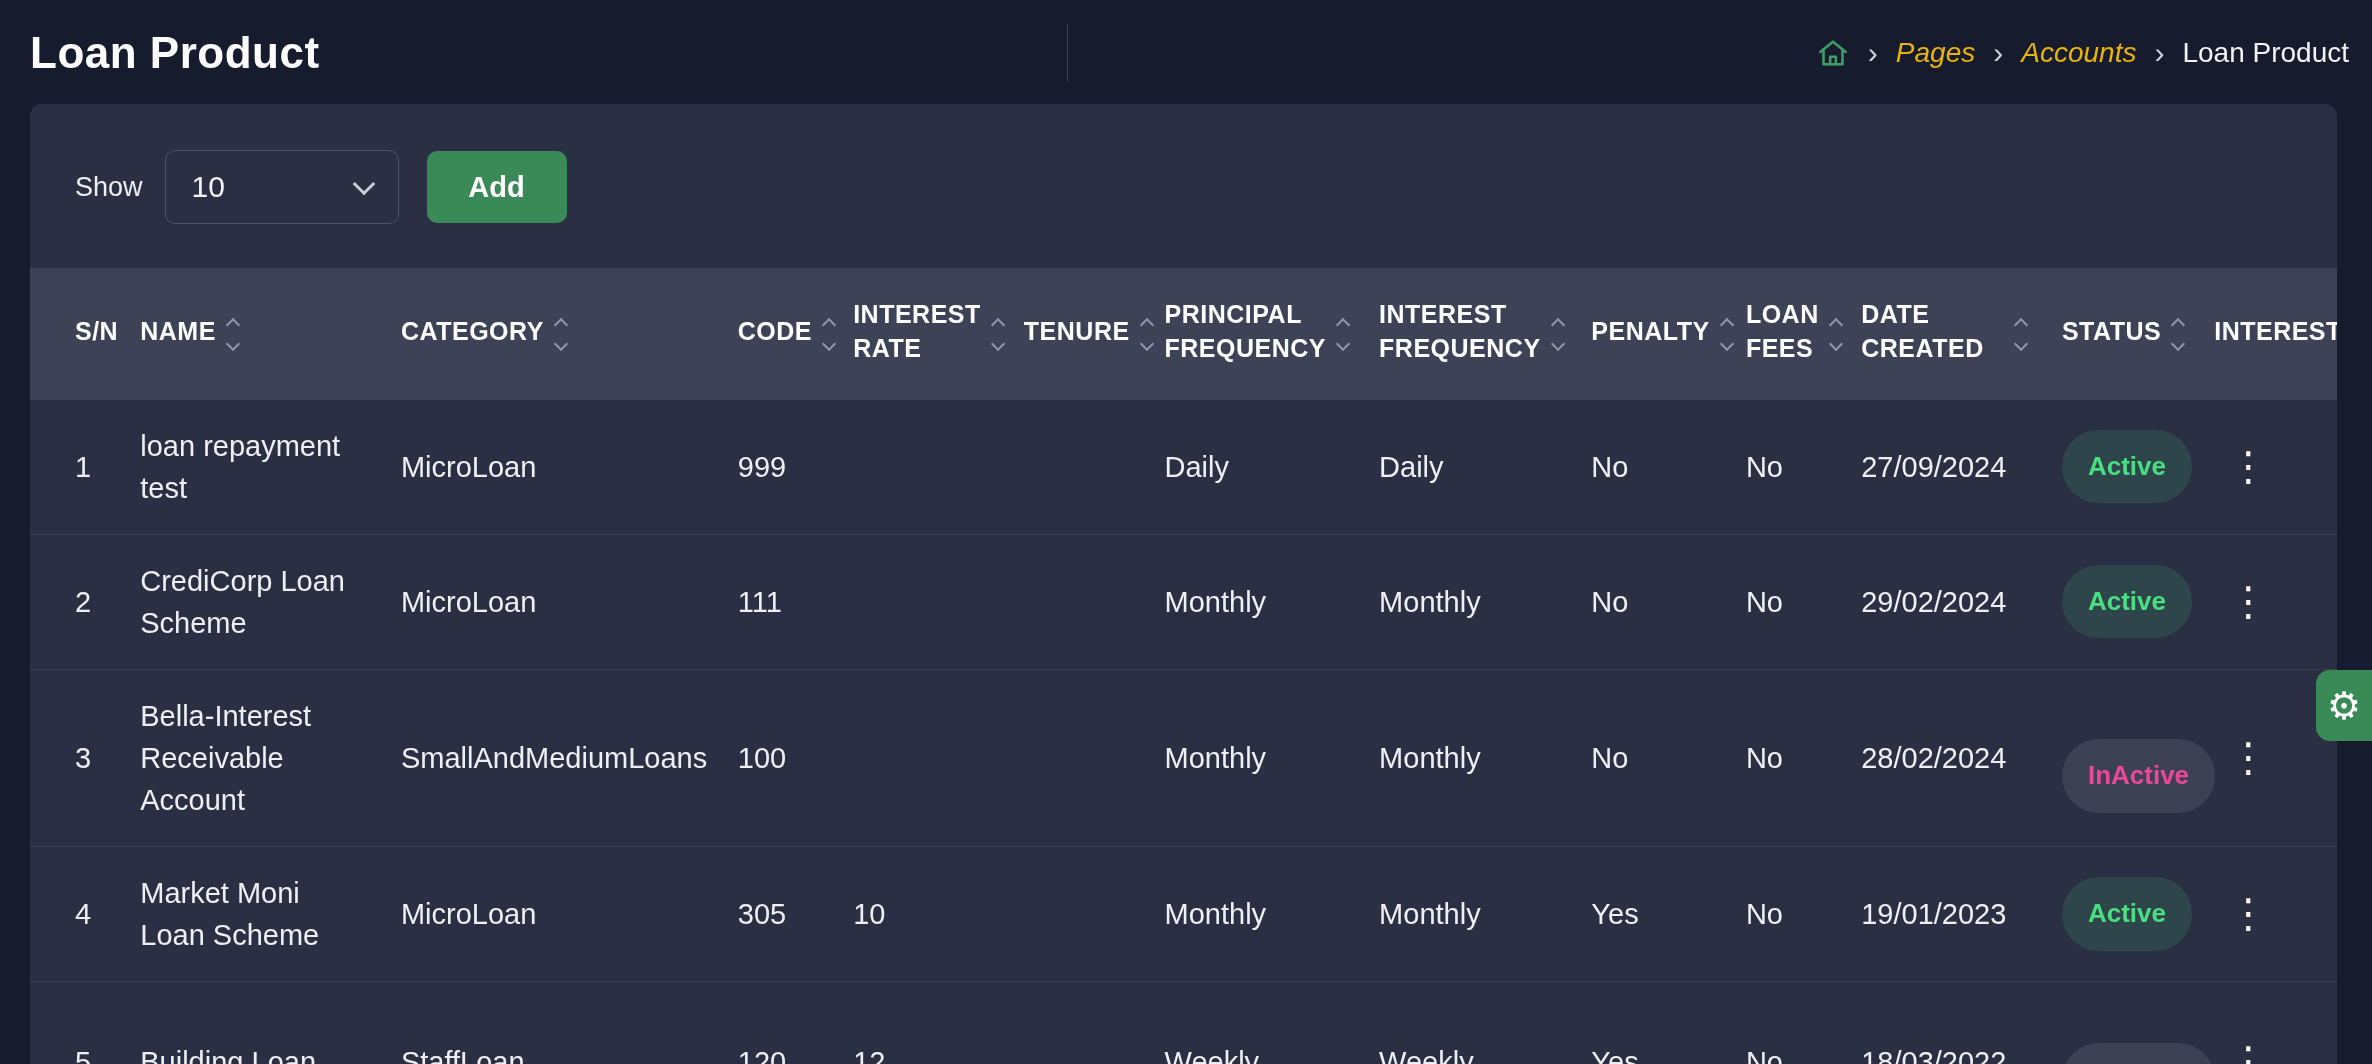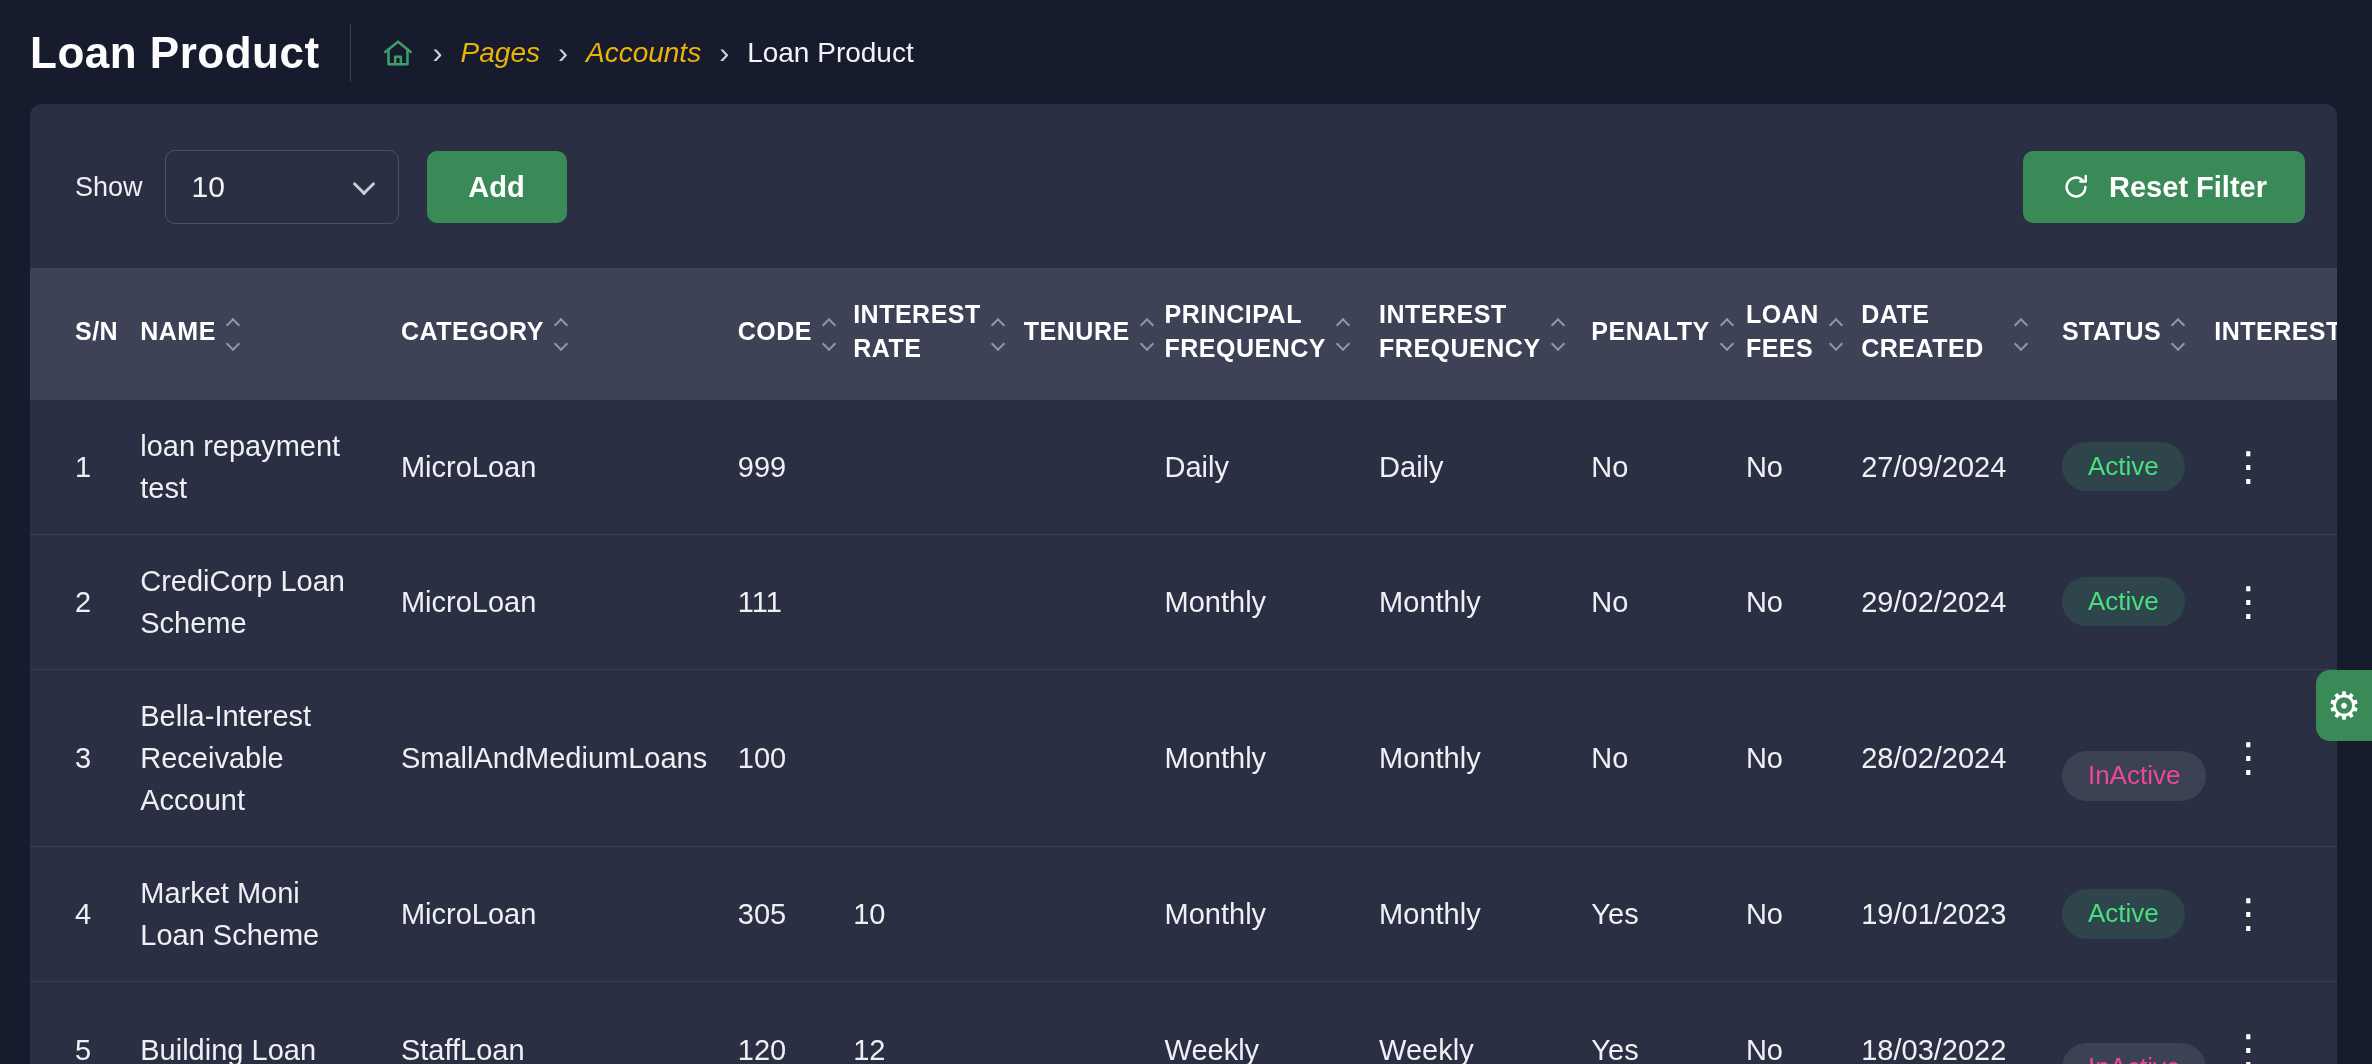--- a/index.html
+++ b/index.html
@@ -4,21 +4,21 @@
 <style>
   html,body{margin:0;padding:0;}
   body{
     width:2372px;height:1064px;overflow:hidden;
     background:#161b2e;
     font-family:"Liberation Sans","DejaVu Sans",sans-serif;
     color:#f3f4f6;
     -webkit-font-smoothing:antialiased;
   }
   
-  .page-header{display:flex;align-items:center;padding:24px 23px 22px 30px;}
+  .page-header{display:flex;align-items:center;padding:24px 23px 22px 30px;justify-content:space-between;}
   .page-title{font-size:44px;font-weight:700;color:#fdfdfd;letter-spacing:.5px;}
   .header-divider{width:1px;height:58px;background:#3c4153;margin:0 30px;}
   .breadcrumb{display:flex;align-items:center;gap:16px;font-size:28px;}
   .breadcrumb .crumb-link{color:#eab308;cursor:pointer;font-style:italic;}
   .breadcrumb .crumb-current{color:#f3f4f6;}
   .breadcrumb .crumb-sep{color:#cfd3da;font-size:30px;line-height:1;padding:0 2px;}
   .home-icon{display:inline-flex;align-items:center;}
   
   .card{
     margin:0 35px 0 30px;background:#2a2f43;border-radius:12px;
@@ -59,22 +59,22 @@
   .chev-down-sm{width:8px;height:8px;transform:rotate(45deg);}
   tbody td{
     font-size:29px;color:#eef0f3;line-height:1.45;
     padding:25px 18px;vertical-align:middle;
   }
   tbody td:first-child{padding-left:45px;}
   tbody tr{border-top:1px solid #3a4054;}
   tbody tr:first-child{border-top:none;}
   .nowrap{white-space:nowrap;}
   .badge{
-    display:inline-block;padding:6px 26px;border-radius:999px;
-    font-size:26px;font-weight:400;white-space:nowrap;
+    display:inline-block;padding:18px 26px;border-radius:999px;
+    font-size:26px;font-weight:700;white-space:nowrap;
   }
   .badge-active{background:rgba(74,222,128,0.13);color:#4ade80;}
   .badge-inactive{background:rgba(156,163,175,0.16);color:#ec4899;margin-top:36px;}
   .kebab{
     background:none;border:none;color:#ffffff;font-size:40px;line-height:1;
     cursor:pointer;padding:4px 14px;font-family:"DejaVu Sans",sans-serif;
   }
   
   .settings-fab{
     position:fixed;right:0;top:670px;width:56px;height:71px;
@@ -111,29 +111,20 @@
   <div class="toolbar">
     <div class="toolbar-left">
       <span class="show-label">Show</span>
       <div class="page-size-select">
         <span class="value">10</span>
         <span class="chev chev-down-lg"></span>
       </div>
       <button class="btn btn-add">Add</button>
     </div>
     <div class="toolbar-right">
-      <button class="btn">
-        <span style="display:inline-flex;">
-          <svg width="30" height="30" viewBox="0 0 24 24" fill="none" stroke="#ffffff" stroke-width="2" stroke-linecap="round">
-            <path d="M19.5 12a7.5 7.5 0 1 1-2.2-5.3"></path>
-            <path d="M19.8 3.2v4.3h-4.3" stroke-linejoin="round"></path>
-          </svg>
-        </span>
-        <span>Reset Filter</span>
-      </button>
     </div>
   </div>
 
   <table>
     <colgroup>
       <col style="width:4.0%">
         <col style="width:11.3%">
         <col style="width:14.6%">
         <col style="width:5.0%">
       <col style="width:7.4%">

